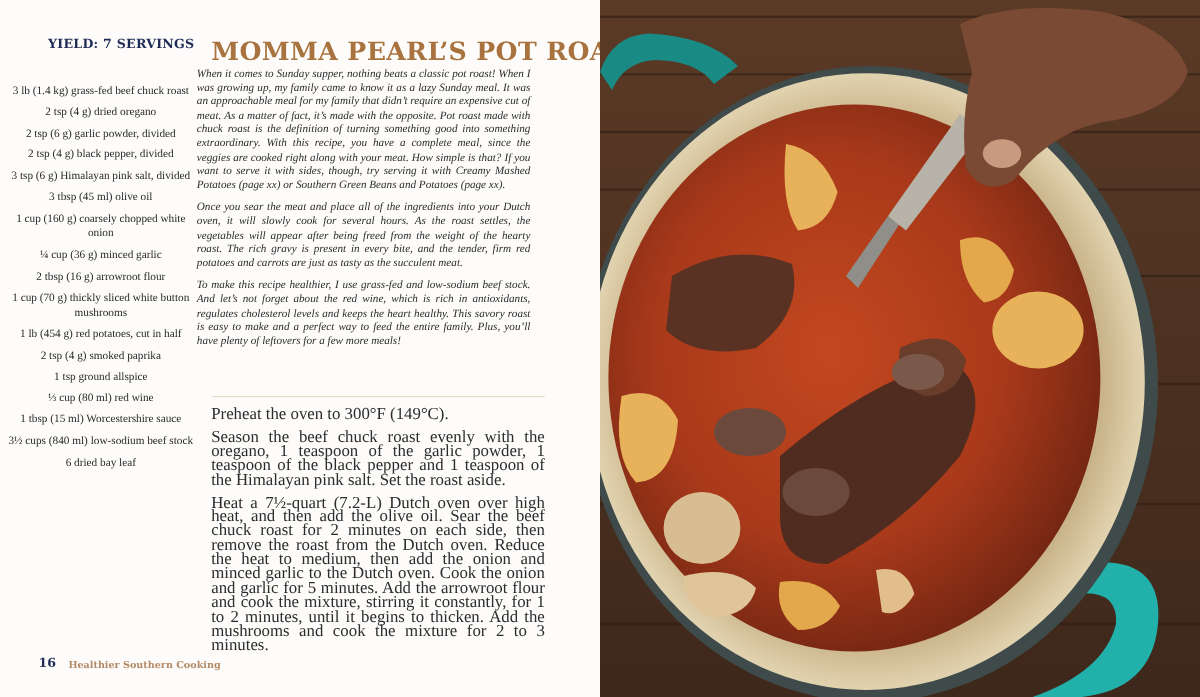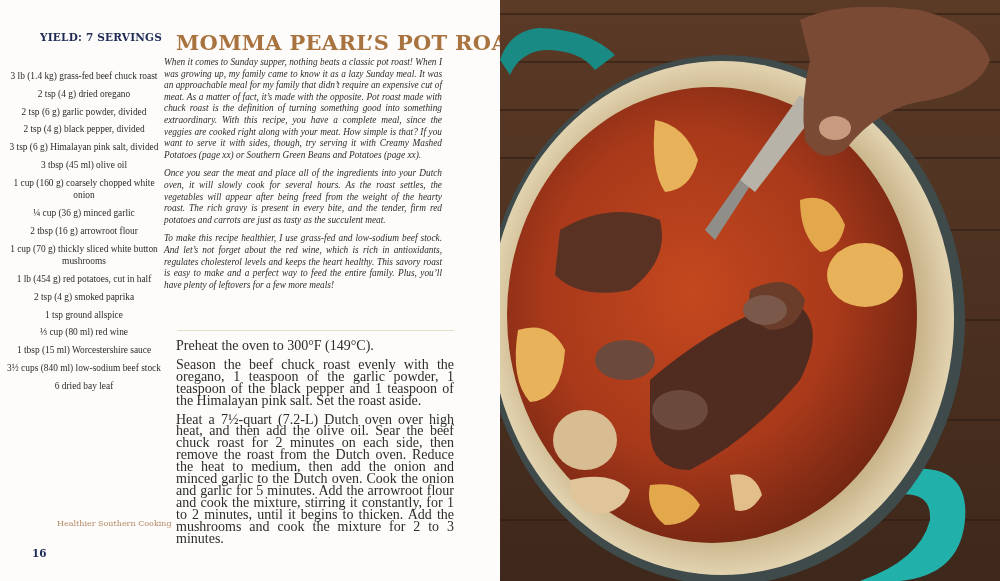--- a/index.html
+++ b/index.html
@@ -8,21 +8,21 @@
   .yield{position:absolute;left:24px;top:31px;width:138px;text-align:right;font-family:"DejaVu Serif",serif;font-weight:bold;font-size:10.5px;color:#1f2a55;letter-spacing:0.2px;white-space:nowrap;}
   .ingredients{position:absolute;left:6px;top:70px;width:156px;margin:0;padding:0;list-style:none;text-align:center;font-family:"Liberation Serif",serif;font-size:9.4px;line-height:12.5px;color:#2a2a2a;}
   .ingredients li{margin:0 0 5.3px 0;}
   .title{position:absolute;left:176px;top:30px;font-family:"DejaVu Serif",serif;font-weight:bold;font-size:21px;color:#a8733f;letter-spacing:0.3px;white-space:nowrap;}
   .intro{position:absolute;left:164px;top:57px;width:278px;font-family:"Liberation Serif",serif;font-style:italic;font-size:9.3px;line-height:11.6px;color:#2c2c2c;text-align:justify;}
   .intro p{margin:0 0 7px 0;}
   .divider{position:absolute;left:177px;top:330px;width:277px;height:1px;background:#e6ddc9;}
   .steps{position:absolute;left:176px;top:340px;width:278px;font-family:"Liberation Serif",serif;font-size:14px;line-height:11.9px;color:#2c2c2c;text-align:justify;}
   .steps p{margin:0 0 7px 0;}
   .folio{position:absolute;left:32px;top:547px;font-family:"DejaVu Serif",serif;font-weight:bold;font-size:10.5px;color:#1f2a55;}
-  .runhead{position:absolute;left:57px;top:519px;font-family:"DejaVu Serif",serif;font-size:8px;color:#b48a66;}
+  .runhead{position:absolute;left:57px;top:549px;font-family:"DejaVu Serif",serif;font-size:8px;color:#b48a66;font-weight:bold;}
   .photo{position:absolute;left:500px;top:0;width:500px;height:581px;overflow:hidden;background:#4a2f1f;}
   .photo svg{display:block;}
 </style>
 </head>
 <body>
 
 <div class="page">
   <div class="yield">YIELD: 7 SERVINGS</div>
 
   <ul class="ingredients">

